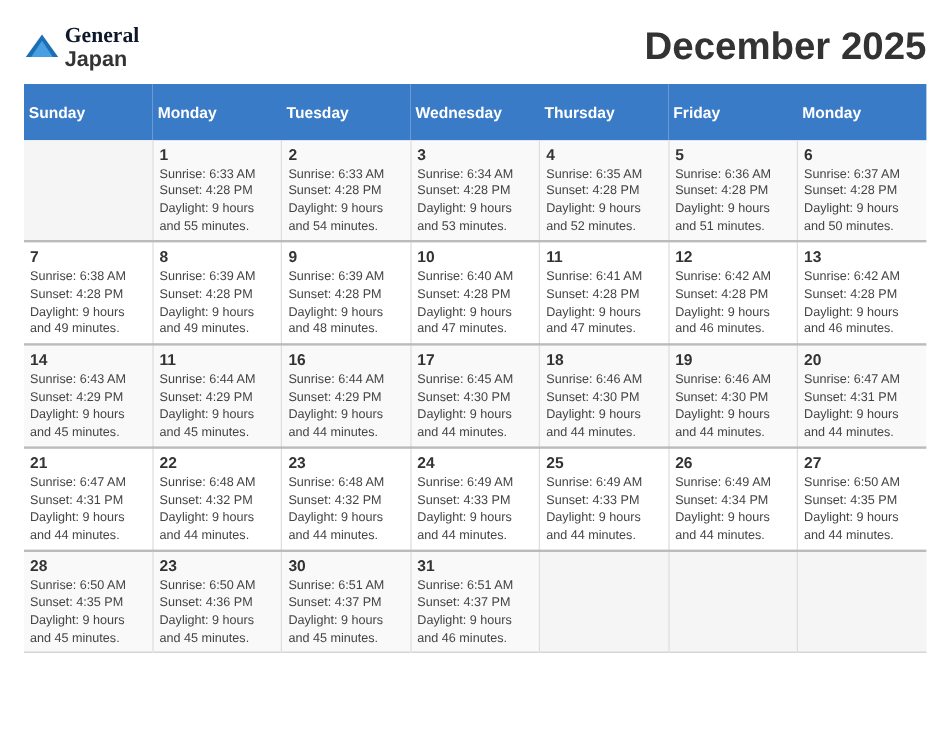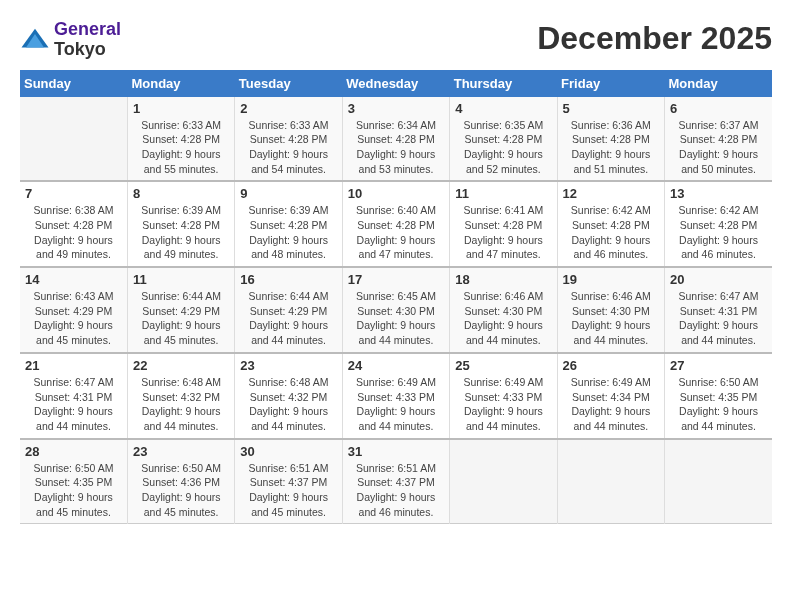--- a/index.html
+++ b/index.html
@@ -20,21 +20,22 @@
       display: flex;
       align-items: center;
     }
     .logo-text {
       font-size: 18px;
       font-weight: bold;
       color: #333;
       line-height: 1.1;
     }
     .logo-text span {
-      color: #4c1d95;
+      color: #0f172a;
+      font-family: Liberation Serif, serif;
     }
     .logo-icon {
       width: 30px;
       height: 30px;
       margin-right: 4px;
     }
     .title-block {
       text-align: left;
     }
     .main-title {
@@ -47,21 +48,21 @@
       color: #555;
     }
     table {
       width: 100%;
       border-collapse: collapse;
       font-size: 11px;
     }
     thead tr th {
       background-color: #3a7bc8;
       color: #fff;
-      padding: 6px 4px;
+      padding: 16px 4px;
       text-align: left;
       font-size: 13px;
       font-weight: bold;
     }
     tbody tr {
       border-bottom: 1px solid #ccc;
     }
     tbody tr:nth-child(odd) {
       background: #f9f9f9;
     }
@@ -79,36 +80,35 @@
       font-size: 13px;
       font-weight: bold;
       color: #333;
       display: block;
       margin-bottom: 2px;
     }
     .day-info {
       color: #444;
       font-size: 10.5px;
       line-height: 1.4;
-      text-align: center;
     }
   </style>
 </head>
 <body>
 
 <div>
   <div class="header">
     <div class="logo">
       <svg class="logo-icon" viewBox="0 0 40 40" xmlns="http://www.w3.org/2000/svg">
         <polygon points="20,5 38,30 2,30" fill="#1a6fb5"></polygon>
         <polygon points="20,12 32,30 8,30" fill="#4a9fe0"></polygon>
       </svg>
       <div class="logo-text">
         <div><span>General</span></div>
-        <div>Tokyo</div>
+        <div>Japan</div>
       </div>
     </div>
     <div class="title-block">
       <div class="main-title">December 2025</div>
     </div>
   </div>
 
   <table>
     <thead>
       <tr>

